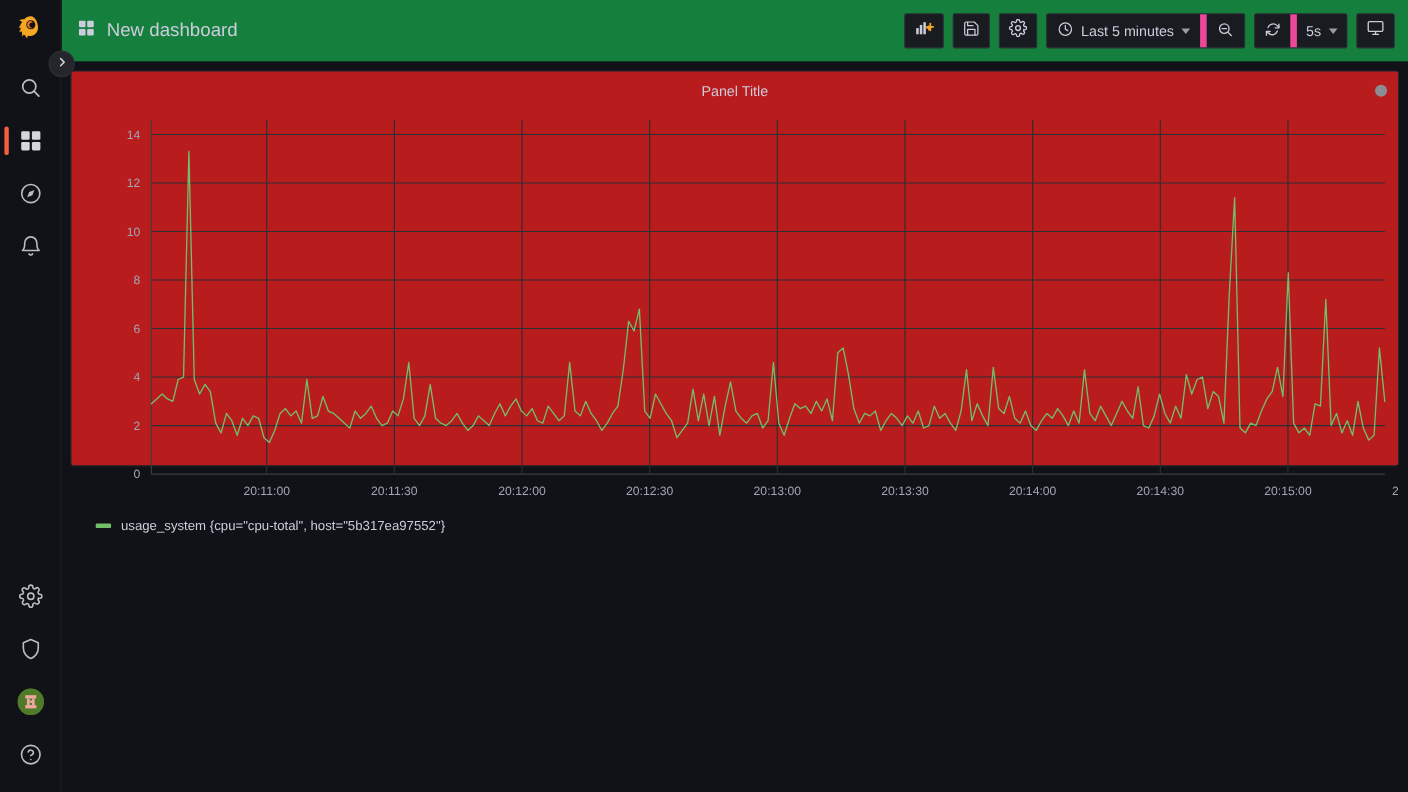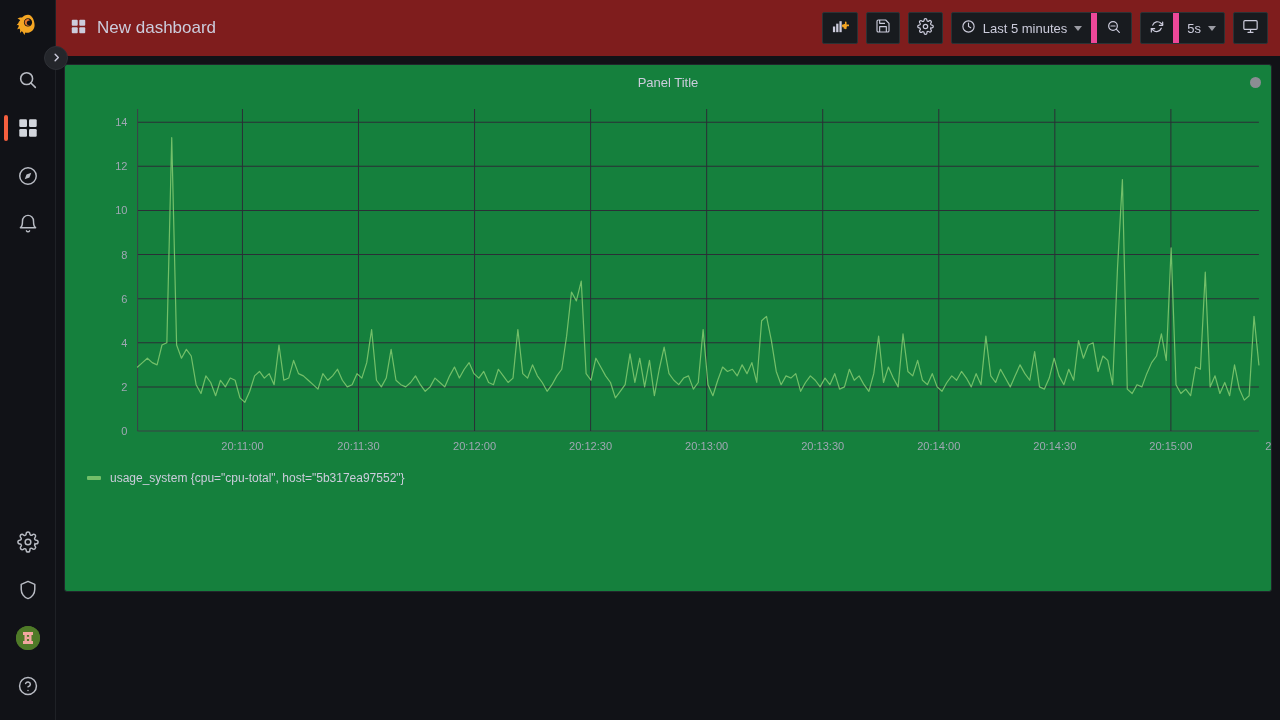--- a/index.html
+++ b/index.html
@@ -49,21 +49,21 @@
   }
 
   
   .main { flex: 1 1 auto; display: flex; flex-direction: column; min-width: 0; }
 
   
   .topbar {
     height: 56px; flex: 0 0 56px;
     display: flex; align-items: center;
     padding: 0 12px 0 14px;
-    background: #7f1d1d;
+    background: #15803d;
     gap: 8px;
   }
   .title-wrap { display: flex; align-items: center; gap: 10px; min-width: 0; }
   .title-text {
     color: #ccccdc; font-size: 17px; font-weight: 500; white-space: nowrap;
   }
   .topbar-spacer { flex: 1 1 auto; }
   .tb-actions { display: flex; align-items: center; gap: 8px; }
   .tb-btn {
     height: 32px; min-width: 32px; padding: 0 8px;
@@ -81,22 +81,22 @@
     background: transparent; border: none;
   }
   .tb-group > .seg + .seg { border-left: 6px solid #ec4899; }
   .tb-group.refresh > .seg { padding: 0 8px; }
   .caret { width: 0; height: 0; border-left: 4px solid transparent; border-right: 4px solid transparent; border-top: 5px solid #9a9ba3; }
 
   
   .dash-body { flex: 1 1 auto; padding: 8px 8px 0 8px; background: #111217; }
   .panel {
     position: relative;
-    height: 528px;
-    background: #15803d;
+    height: 360px;
+    background: #b91c1c;
     border: 1px solid #22252b;
     border-radius: 3px;
   }
   .panel-header {
     height: 34px; display: flex; align-items: center; justify-content: center;
     position: relative;
   }
   .panel-title { color: #ccccdc; font-size: 13px; font-weight: 500; }
   .panel-status-dot {
     position: absolute; right: 10px; top: 12px;

